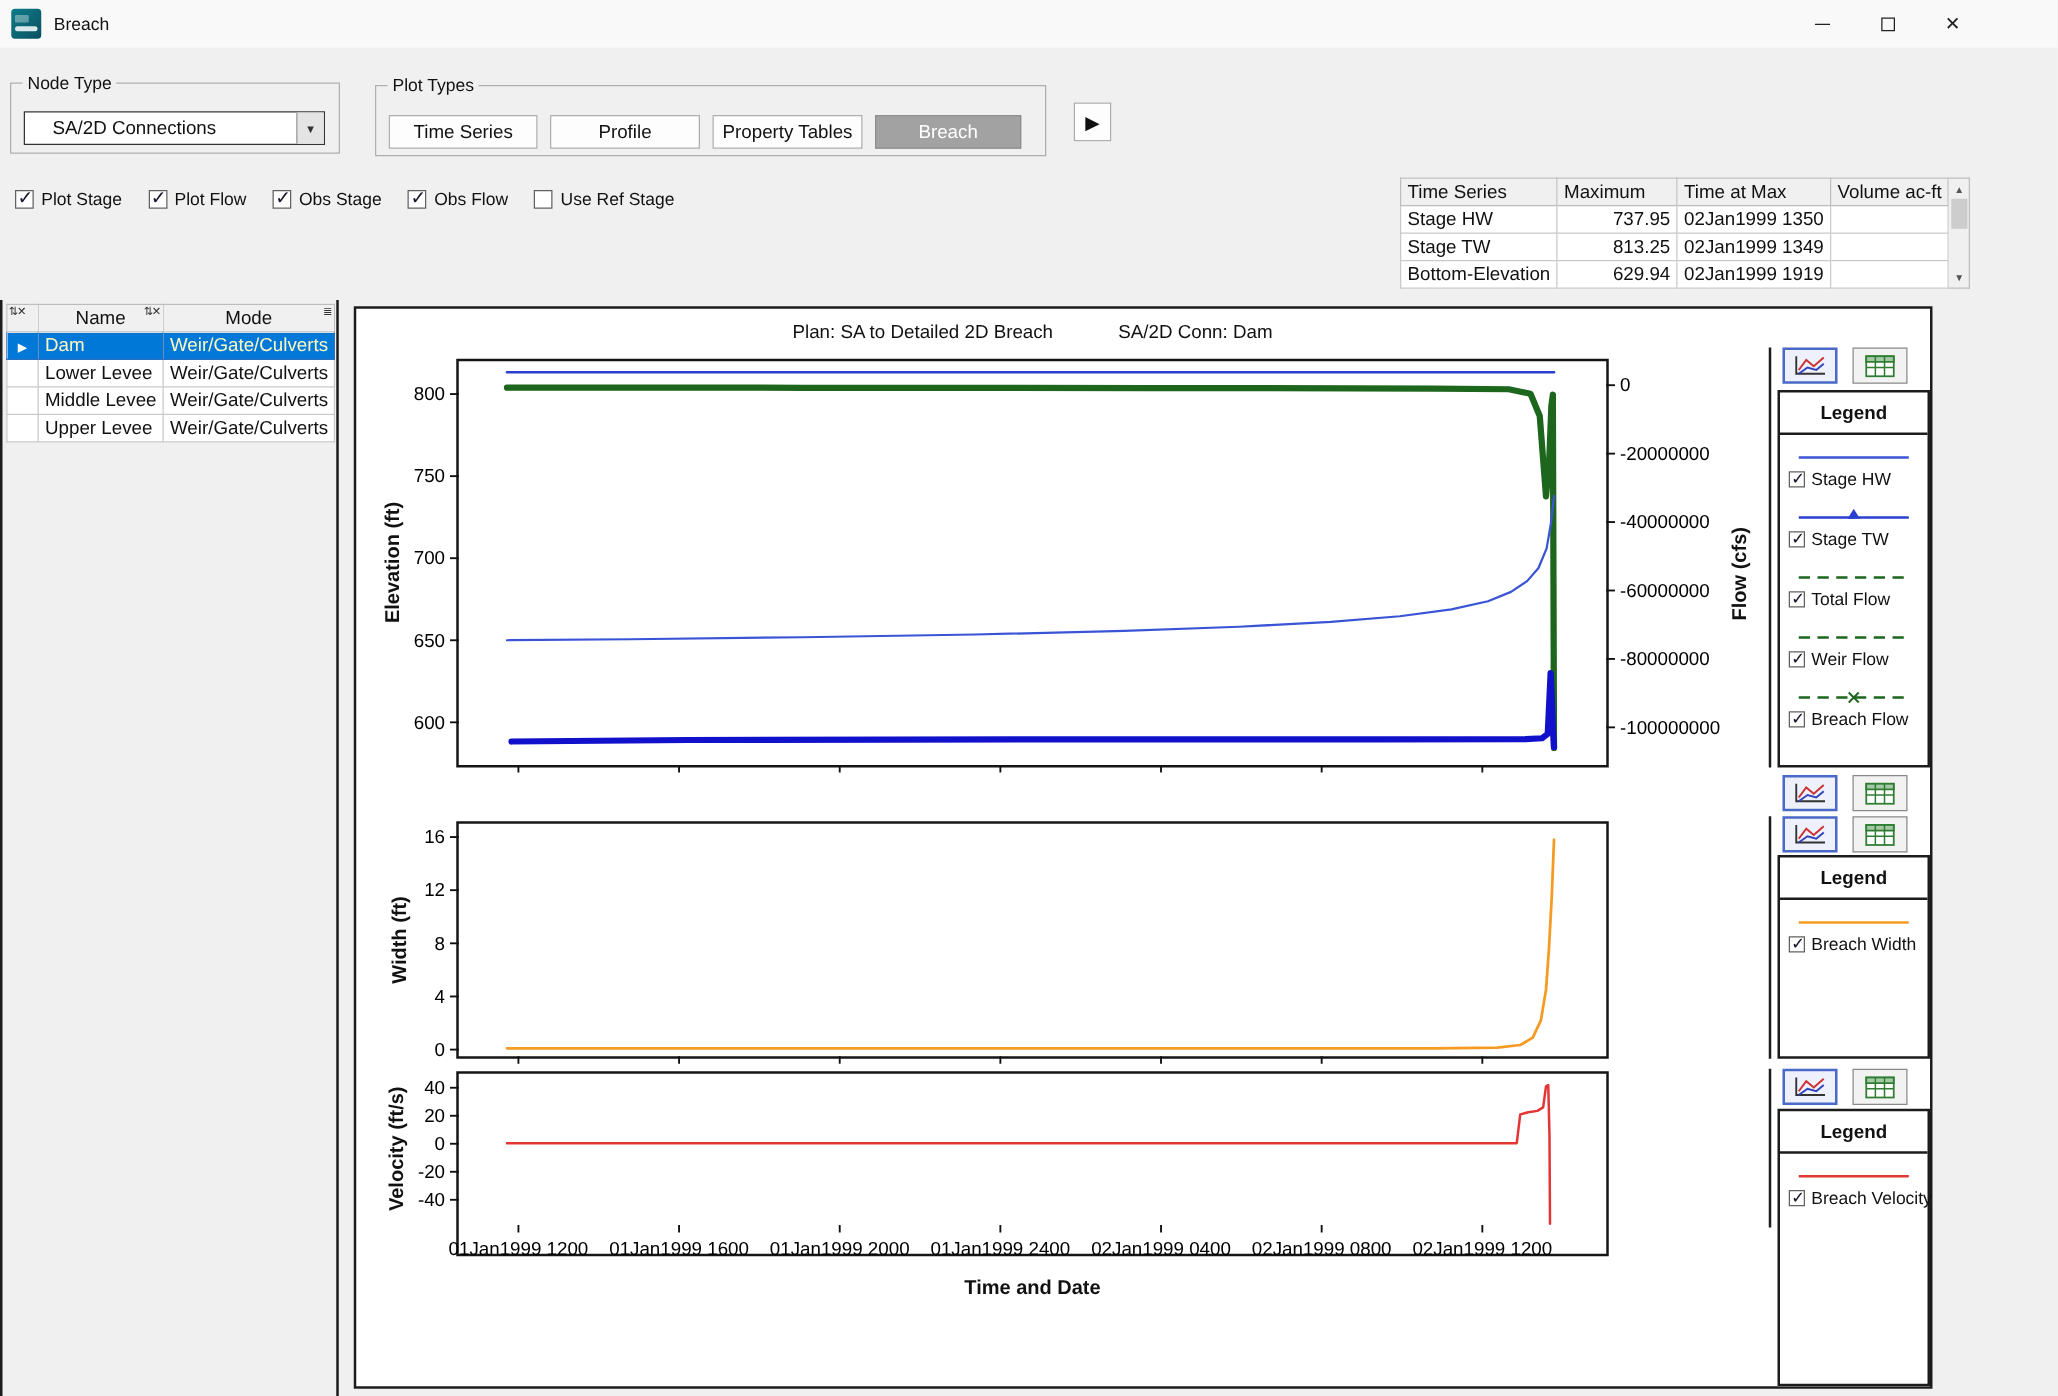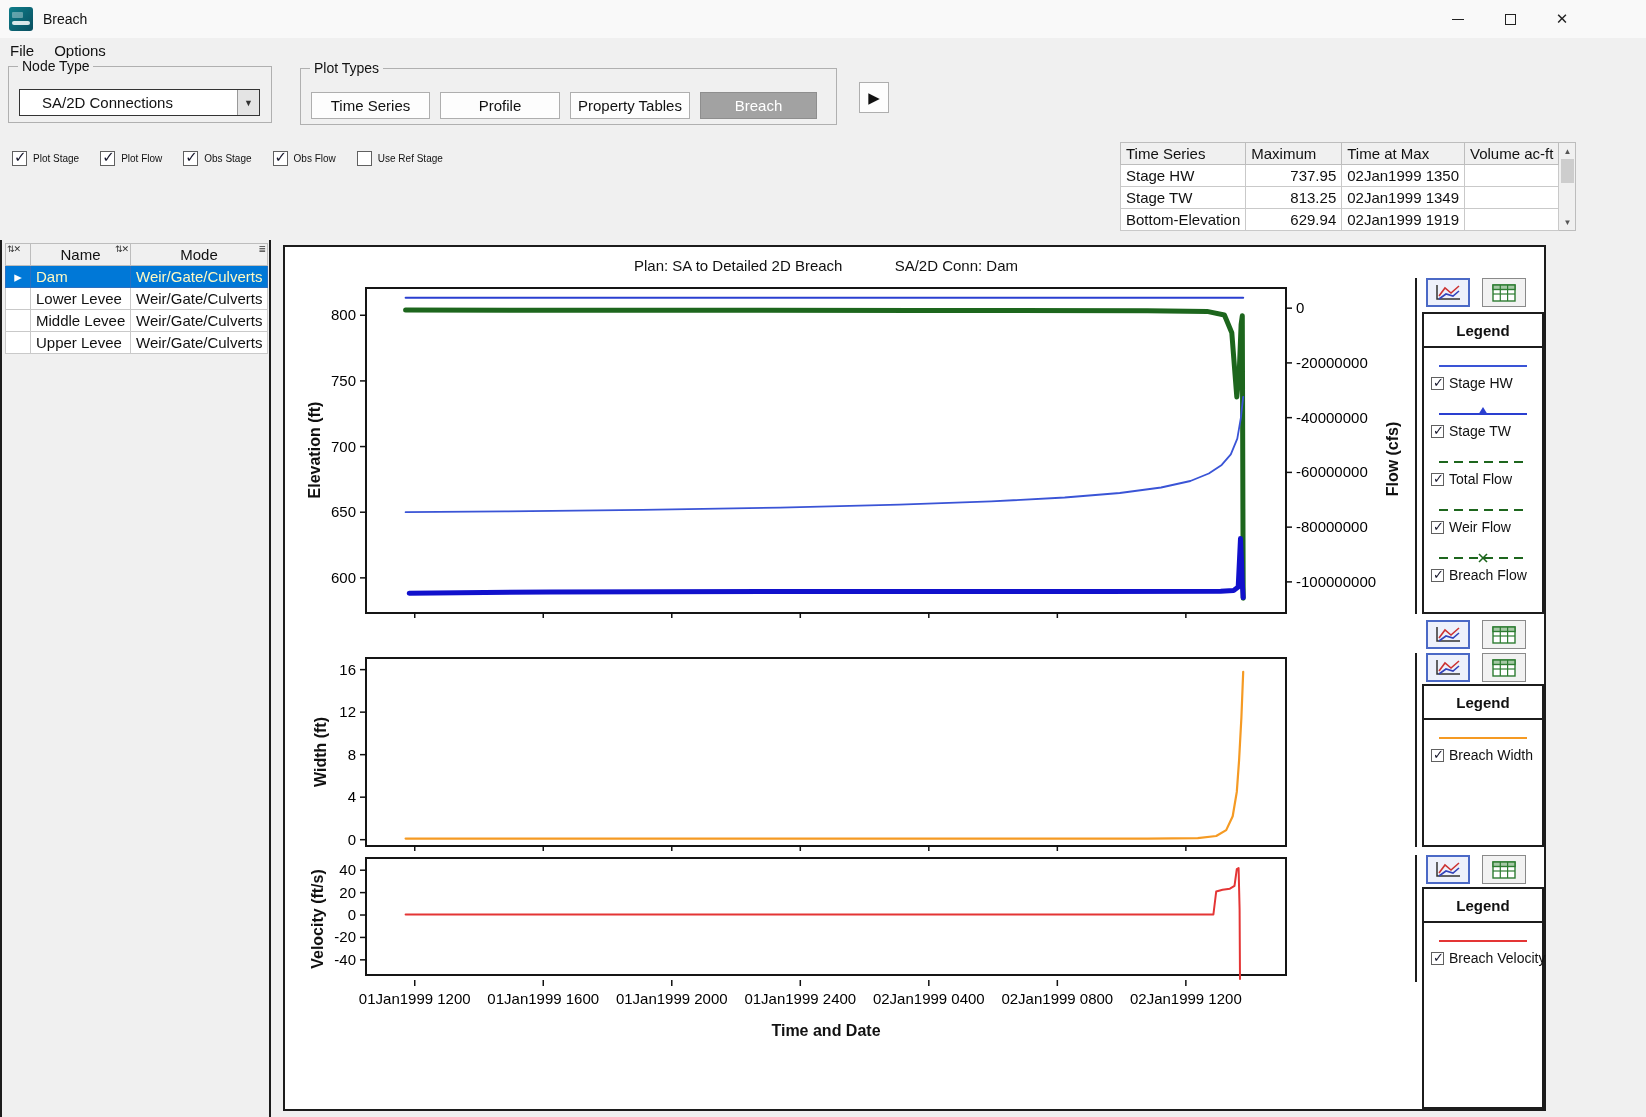--- a/index.html
+++ b/index.html
@@ -22,21 +22,21 @@
 .combo{position:absolute;left:10px;top:22px;width:241px;height:27px;background:#fff;border:1.5px solid #333;display:flex;align-items:center}
 .combo-text{flex:1;padding-left:22px;font-size:15px;white-space:nowrap}
 .combo-arrow{width:22px;height:100%;background:#e4e4e4;border-left:1px solid #999;display:flex;align-items:center;justify-content:center;font-size:9px;color:#333}
 .ptbtn{position:absolute;top:23px;height:27px;background:#fdfdfd;border:1px solid #aeaeae;font-size:15px;display:flex;align-items:center;justify-content:center}
 .ptbtn.active{background:#a2a2a2;border-color:#8e8e8e;color:#fff}
 .playbtn{position:absolute;left:859px;top:82px;width:30px;height:31px;background:#fdfdfd;border:1px solid #aeaeae;display:flex;align-items:center;justify-content:center;font-size:15px;color:#111}
 .cbrow{position:absolute;left:12px;top:151px;display:flex;align-items:center}
 .cb-item{display:flex;align-items:center;margin-right:21px}
 .cbx{width:15px;height:15px;min-width:15px;background:#fff;border:1px solid #606060;position:relative;display:inline-block}
 .cbx.checked::after{content:"\2713";position:absolute;left:1px;top:-4px;font-size:15px;font-weight:700;color:#15152a}
-.cb-label{margin-left:6px;font-size:10px;white-space:nowrap}
+.cb-label{margin-left:6px;font-size:14px;white-space:nowrap}
 .sumtable-wrap{position:absolute;left:1120px;top:142px;display:flex;align-items:stretch}
 table.grid{border-collapse:collapse;background:#fff;table-layout:fixed;border:1px solid #8f8f8f}
 table.grid th{background:#f0f0f0;font-weight:400;font-size:15px;border:1px solid #bdbdbd;padding:1px 5px;text-align:left;height:22px;white-space:nowrap;overflow:hidden}
 table.grid td{border:1px solid #c9c9c9;font-size:15px;padding:1px 5px;height:22px;white-space:nowrap;overflow:hidden;background:#fff}
 td.num{text-align:right}
 .scrollbar{width:17px;background:#f0f0f0;border:1px solid #bdbdbd;border-left:none;display:flex;flex-direction:column;align-items:center}
 .sb-btn{width:15px;height:16px;display:flex;align-items:center;justify-content:center;font-size:8px;color:#555}
 .sb-thumb{width:13px;height:24px;background:#cdcdcd}
 .sb-space{flex:1}
 .left-line{position:absolute;background:#1c1c1c}
@@ -50,21 +50,21 @@
 .mini-tr{position:absolute;top:1px;right:2px}
 .selcell{background:#f0f0f0;text-align:center;color:#333;padding:0}
 tr.sel td{background:#0078d7;color:#fef9c3;border-color:#2a6fc0}
 tr.sel td.selcell{background:#0078d7;color:#fff}
 .plotpanel{position:absolute;left:283px;top:245px;width:1263px;height:866px;background:#fff;border:2px solid #1c1c1c}
 .ptitle{position:absolute;left:80px;top:10px;width:922px;text-align:center;font-size:15px;white-space:nowrap}
 .chart{position:absolute;border:2px solid #151515;background:#fff}
 .chart svg{overflow:visible;display:block}
 #chart0{left:80px;top:40px;width:922px;height:327px}
 #chart1{left:80px;top:410px;width:922px;height:190px}
-#chart2{left:80px;top:610px;width:922px;height:119px}
+#chart2{left:80px;top:610px;width:922px;height:148px}
 .ylab{position:absolute;font-weight:700;font-size:16px;white-space:nowrap;transform:translate(-50%,-50%) rotate(-90deg)}
 .xlab{position:absolute;left:80px;top:775px;width:922px;text-align:center;font-weight:700;font-size:16px}
 .vsep{position:absolute;width:2px;background:#1c1c1c;left:1130px}
 .tool-btn{position:absolute;width:44px;height:29px;background:#f2f2f2;border:1px solid #8a8a8a;display:flex;align-items:center;justify-content:center}
 .tool-btn.sel{border:2px solid #4b69c6;background:#eef1fb}
 .legendbox{position:absolute;left:1137px;width:122px;background:#fff;border:2px solid #1c1c1c}
 .legend-header{height:34px;display:flex;align-items:center;justify-content:center;font-weight:700;font-size:15px;border-bottom:2px solid #1c1c1c}
 .legend-items{padding-top:10px}
 .legend-item{margin-bottom:15px}
 .legend-sample{display:block;margin:0 auto}
@@ -87,24 +87,20 @@
         </div>
       <div class="win-btn">
           <span class="glyph-max"></span>
         </div>
       <div class="win-btn">
           <span>✕</span>
         </div>
     </div>
   </div>
 
-  <div class="menubar">
-    <div class="menu-item">File</div>
-    <div class="menu-item">Options</div>
-  </div>
 
   <div class="groupbox" style="left:8px;top:66px;width:264px;height:57px">
     <span class="groupbox-label">Node Type</span>
     <div class="combo">
       <span class="combo-text">SA/2D Connections</span>
       <span class="combo-arrow">▼</span>
     </div>
   </div>
 
   <div class="groupbox" style="left:300px;top:68px;width:537px;height:57px">

